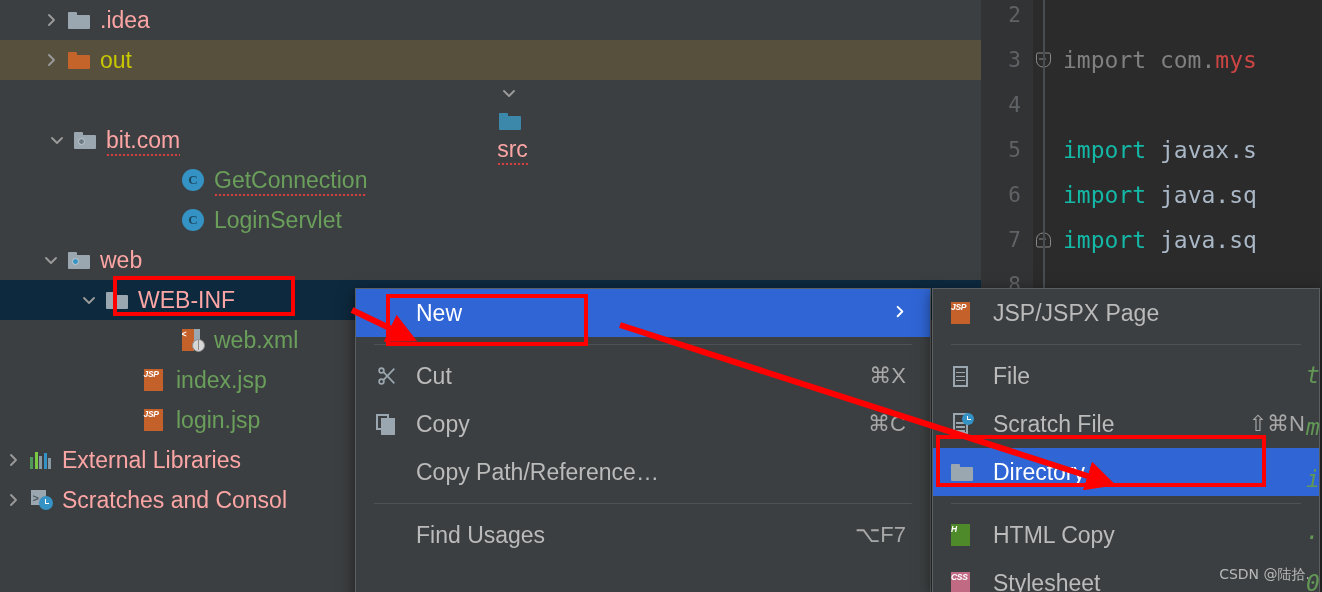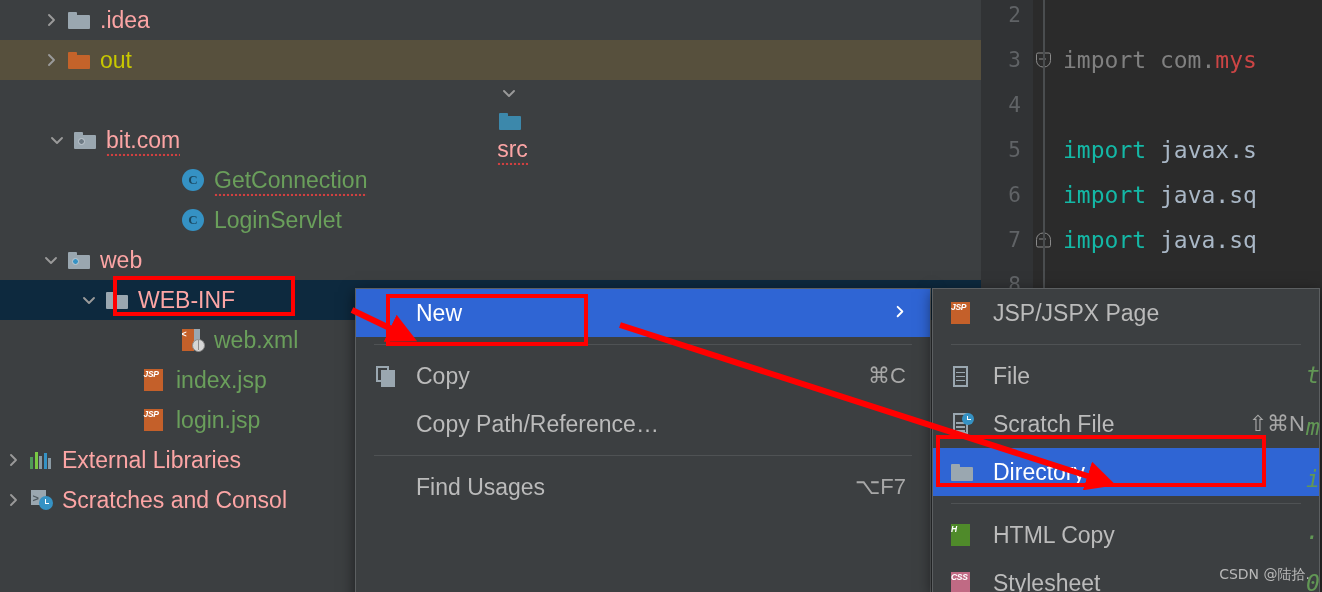--- a/index.html
+++ b/index.html
@@ -455,20 +455,32 @@
   <div class="ctxmenu">
     <div id="ctx-items">
         <div class="mi hl">
           <span class="mico"></span>
           <span class="mtxt">New</span>
           <span class="chev"><svg width="16" height="16" viewBox="0 0 17 17">
               <path d="M6 3 L11 8 L6 13" fill="none" stroke="#ffffff" stroke-width="2" stroke-linecap="round" stroke-linejoin="round"></path>
             </svg></span>
         </div>
         <div class="msep"></div>
+        <div class="mi">
+          <span class="mico">
+            <svg width="22" height="22" viewBox="0 0 24 24" fill="none" stroke="#9aa7b0" stroke-width="1.8">
+              <circle cx="6" cy="18" r="2.6"></circle>
+              <circle cx="6" cy="6" r="2.6"></circle>
+              <line x1="8" y1="16.5" x2="20" y2="4"></line>
+              <line x1="8" y1="7.5" x2="20" y2="20"></line>
+            </svg>
+          </span>
+          <span class="mtxt">Cut</span>
+          <span class="mkey">⌘X</span>
+        </div>
         <div class="mi">
           <span class="mico">
             <span class="copyg">
               <i class="b1"></i>
               <i class="b2"></i>
             </span>
           </span>
           <span class="mtxt">Copy</span>
           <span class="mkey">⌘C</span>
         </div>

